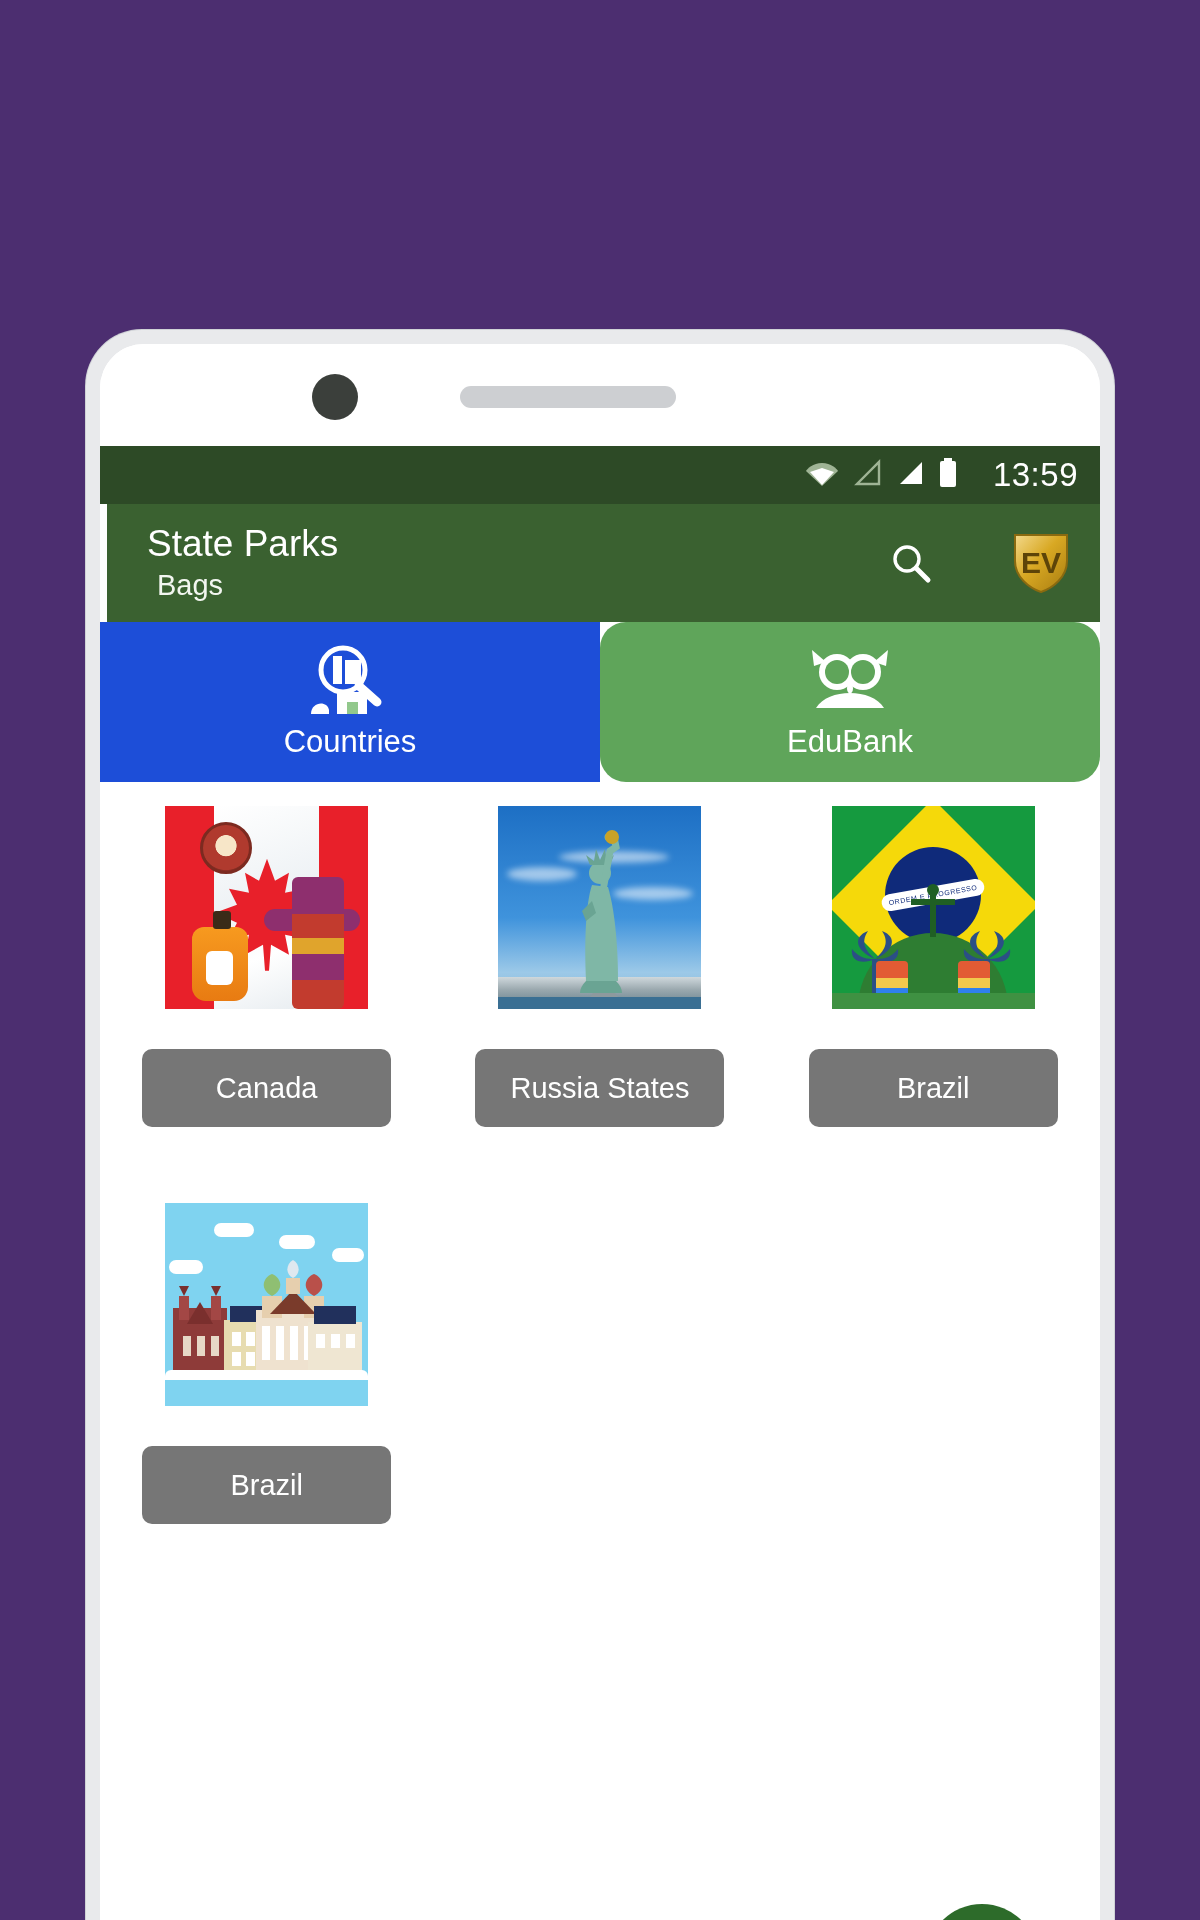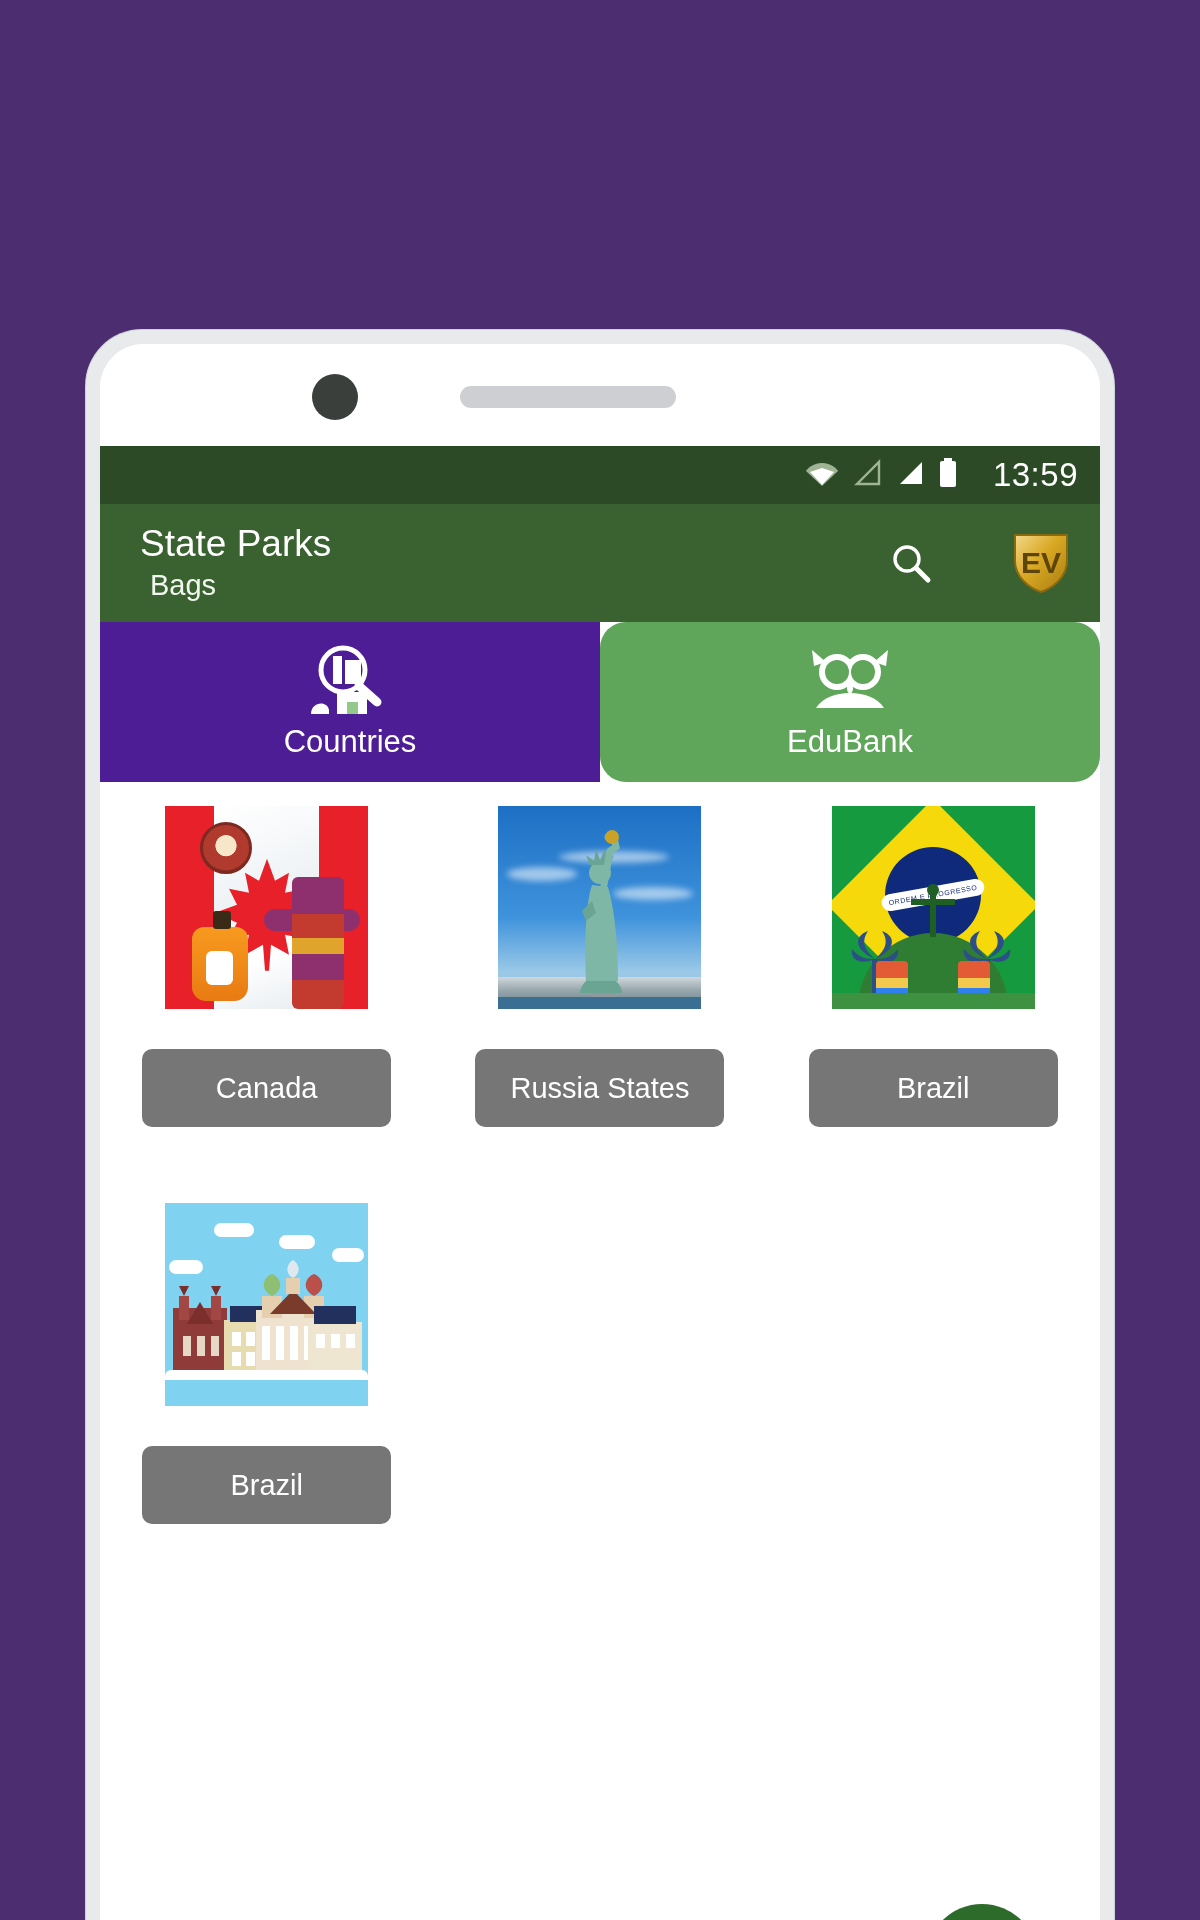--- a/index.html
+++ b/index.html
@@ -52,36 +52,36 @@
   .statusbar {
     height: 58px; background: #2d4a26; display: flex; align-items: center;
     justify-content: flex-end; padding-right: 22px; gap: 13px;
   }
   .sb-icon { display: block; }
   .sb-time { color: #ffffff; font-size: 33px; font-weight: 500; letter-spacing: .5px; margin-left: 22px; }
 
   
   .appbar {
     height: 118px; background: #3a6130; position: relative;
-    display: flex; align-items: center;
+    display: flex; align-items: center; margin-left: 7px;
   }
   .appbar-titles { margin-left: 40px; }
   .appbar-title { color: #ffffff; font-size: 37px; font-weight: 400; line-height: 44px; }
   .appbar-sub { color: #f2f6f0; font-size: 29px; font-weight: 400; line-height: 38px; margin-left: 10px; }
   .appbar-actions {
     position: absolute; right: 28px; top: 0; height: 118px;
     display: flex; align-items: center; gap: 72px;
   }
   .search-btn { width: 54px; height: 54px; display: flex; align-items: center; justify-content: center; }
   .brand-badge { width: 62px; height: 66px; display: flex; align-items: center; justify-content: center; }
 
   
   .tabs { display: flex; height: 160px; }
   .tab { flex: 1; display: flex; flex-direction: column; align-items: center; justify-content: center; gap: 6px; }
-  .tab.countries { background: #4c1d95; }
+  .tab.countries { background: #1d4ed8; }
   .tab.edubank { background: #5fa55a; border-radius: 26px; }
   .tab-icon { height: 74px; display: flex; align-items: flex-end; justify-content: center; }
   .tab-label { color: #ffffff; font-size: 31px; line-height: 40px; }
 
   
   .grid {
     padding: 22px 0 0 0; background: #ffffff;
     display: flex; flex-wrap: wrap;
   }
   .cell { width: 333.3px; display: flex; flex-direction: column; align-items: center; }

